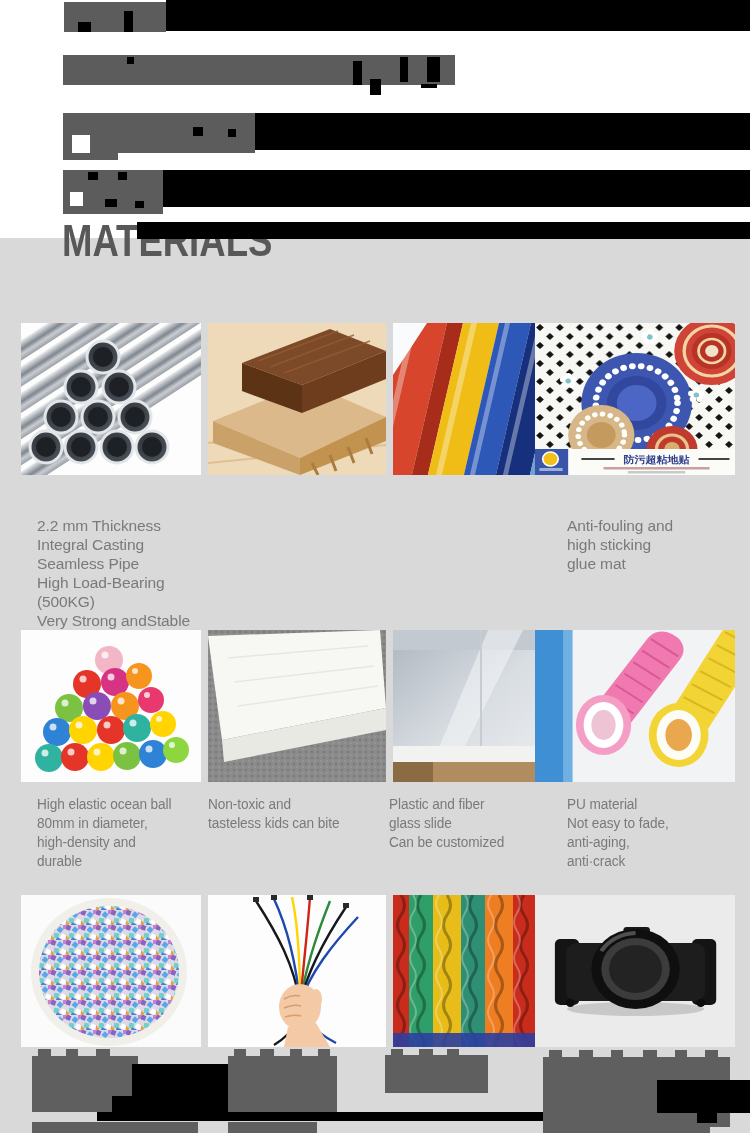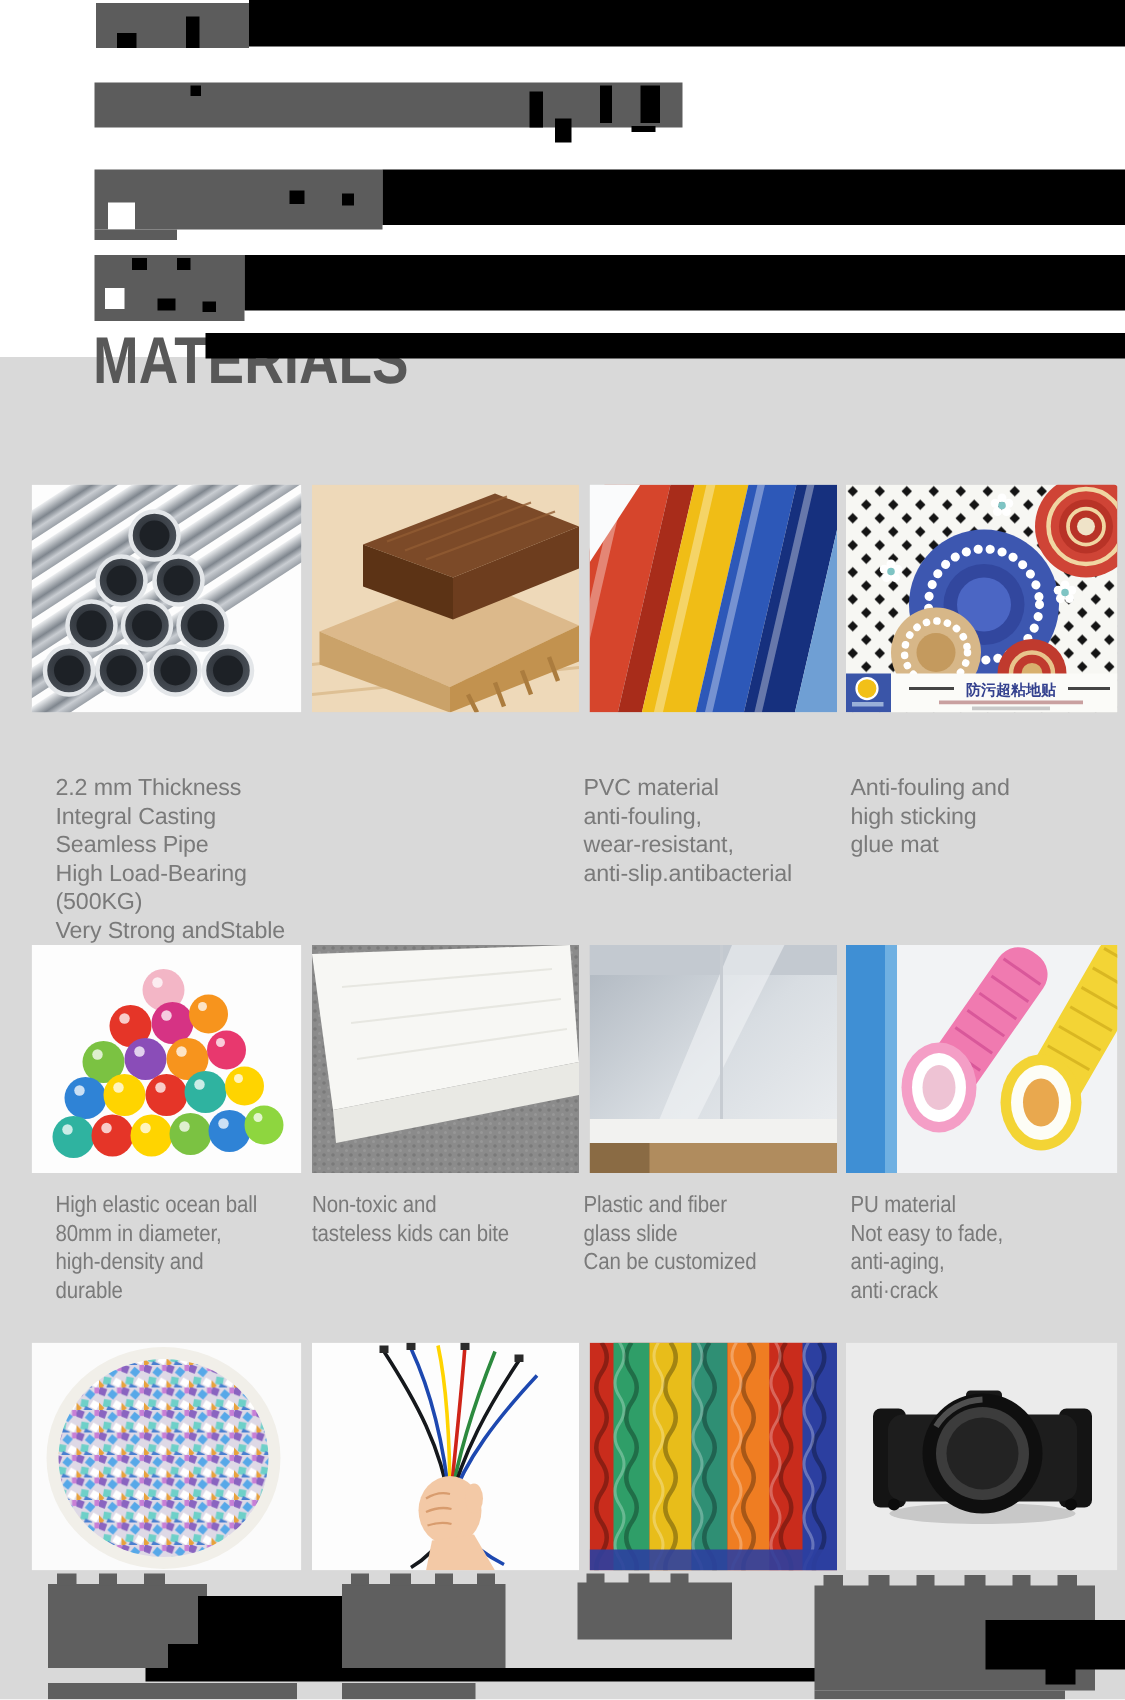--- a/index.html
+++ b/index.html
@@ -14,21 +14,21 @@
   .rw{background:#fff;}
   .rg2{position:absolute;background:#5f5f5f;}
   .materials-title{position:absolute;left:62px;top:219px;font-size:44px;font-weight:bold;
         color:#585858;letter-spacing:0;transform:scaleX(.83);transform-origin:left top;
         line-height:44px;white-space:nowrap;z-index:2;}
   .bar-over-title{z-index:3;}
   
   .img-box{position:absolute;height:152px;overflow:hidden;}
   .r1{top:323px;} .r2{top:630px;} .r3{top:895px;}
   .c1{left:21px;width:180px;} .c2{left:208px;width:178px;}
-  .c3{left:393px;width:165px;} .c4{left:564px;width:181px;}
+  .c3{left:393px;width:165px;} .c4{left:535px;width:200px;}
   .img-box svg{display:block;width:100%;height:100%;}
   .cap{position:absolute;width:200px;color:#7a7a7a;font-size:15.5px;line-height:19px;
        letter-spacing:-.1px;white-space:pre-line;}
   .capr1{top:516px;} .capr2{top:794px;}
   .capc1{left:37px;} .capc2{left:208px;} .capc3{left:389px;} .capc4{left:567px;}
   .cond{transform:scaleX(.88);transform-origin:left top;width:220px;}
 </style>
 </head>
 <body>
 
@@ -232,24 +232,20 @@
     </svg>
   </div>
 
   <div class="cap capr1 capc1">2.2 mm Thickness
 Integral Casting
 Seamless Pipe
 High Load-Bearing
 (500KG)
 Very Strong andStable
 Play Structure</div>
-  <div class="cap capr1 capc3">PVC material
-anti-fouling,
-wear-resistant,
-anti-slip.antibacterial</div>
   <div class="cap capr1 capc4">Anti-fouling and
 high sticking
 glue mat</div>
 
   <div class="img-box r2 c1">
     <svg viewBox="0 0 180 152" preserveAspectRatio="none">
       <rect width="180" height="152" fill="#fdfdfd"></rect>
       <g>
         <circle cx="88" cy="30" r="14" fill="#f3b6c6"></circle>
         <circle cx="66" cy="54" r="14" fill="#e53528"></circle>

